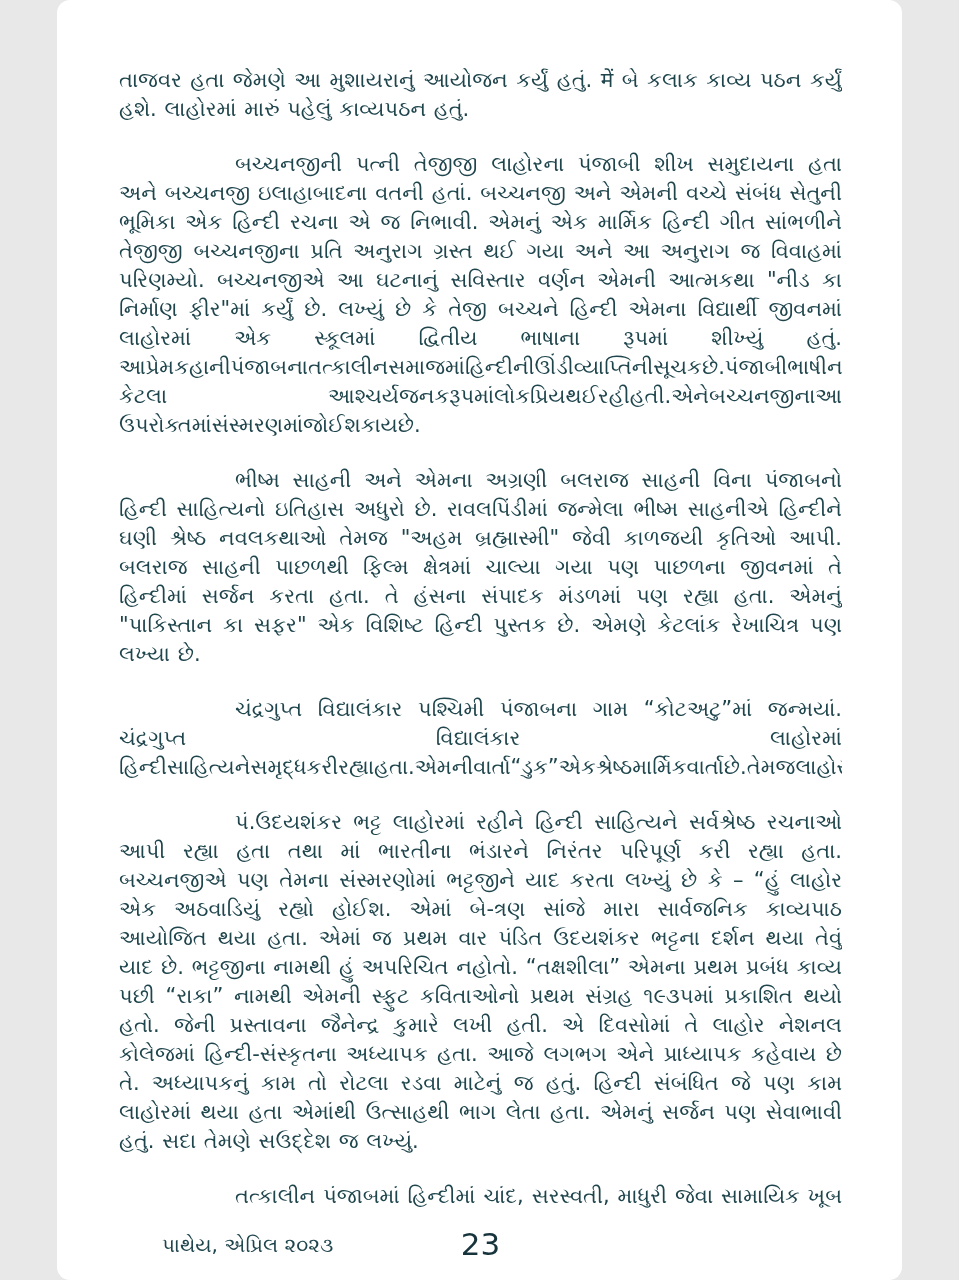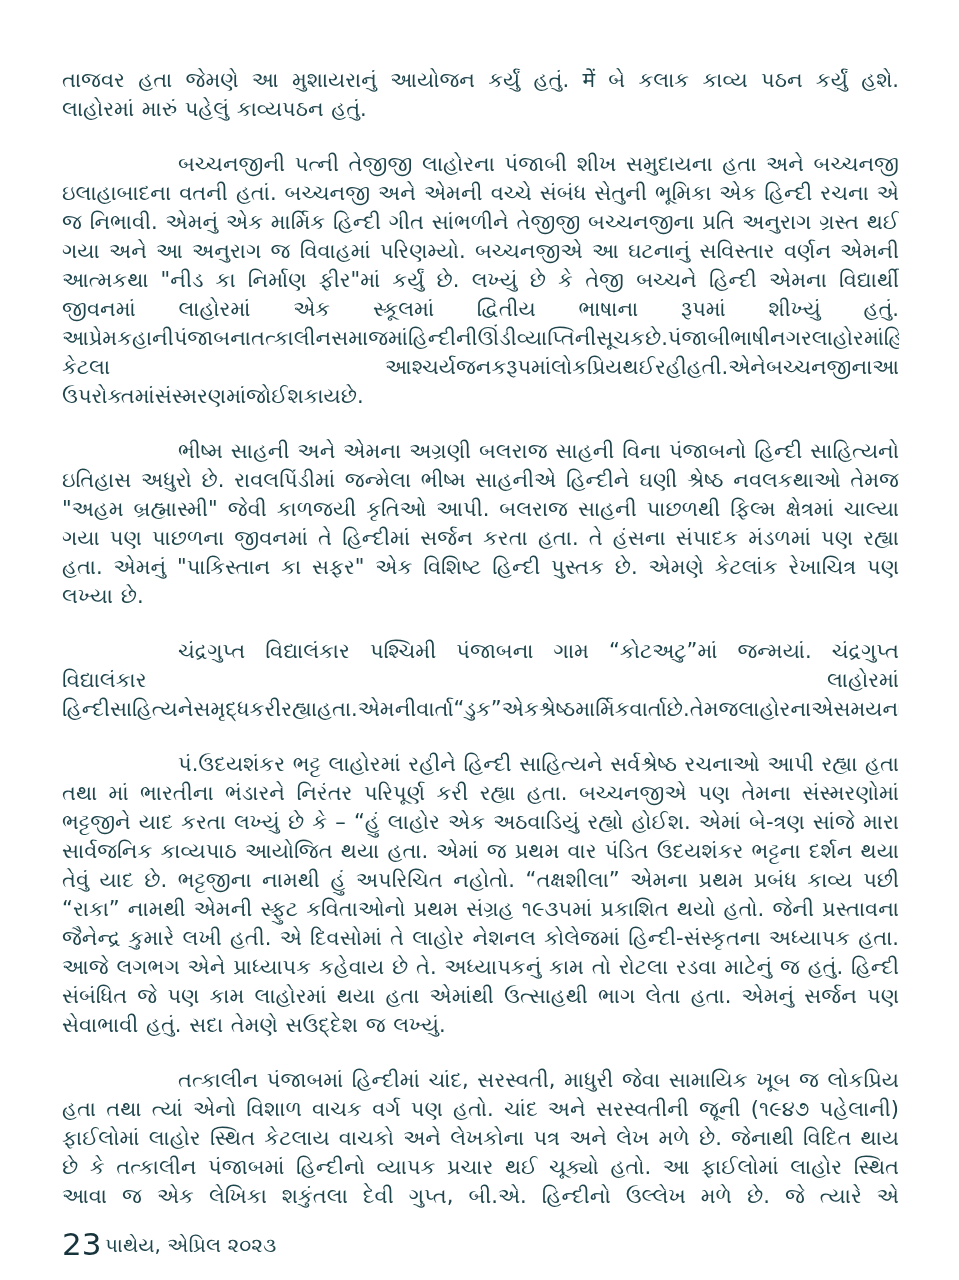--- a/index.html
+++ b/index.html
@@ -3,27 +3,28 @@
 <meta charset="utf-8">
 <style>
   html, body {
     margin: 0;
     padding: 0;
     background: #e8e8e8;
     font-family: "DejaVu Sans", "Liberation Sans", sans-serif;
   }
   .page {
     position: relative;
-    width: 959px;
+    width: 845px;
     height: 1280px;
     margin: 0 auto;
     background: #ffffff;
     color: #1e444c;
     overflow: hidden;
     box-sizing: border-box;
+    border-radius: 13px;
   }
   .body-text {
     position: absolute;
     top: 66px;
     left: 62px;
     right: 60px;
     bottom: 70px;
     overflow: hidden;
   }
   .para {
@@ -51,21 +52,21 @@
     font-size: 20px;
     line-height: 26px;
     color: #1e444c;
     margin-left: 43px;
   }
   .page-number {
     position: absolute;
     left: 0;
     right: 0;
     bottom: 4px;
-    text-align: left;
+    text-align: center;
     font-size: 31px;
     line-height: 36px;
     font-weight: 500;
     color: #17343c;
   }
 </style>
 </head>
 <body>
 
 <main class="page" style="color: rgb(30, 68, 76); background: rgb(255, 255, 255);">

